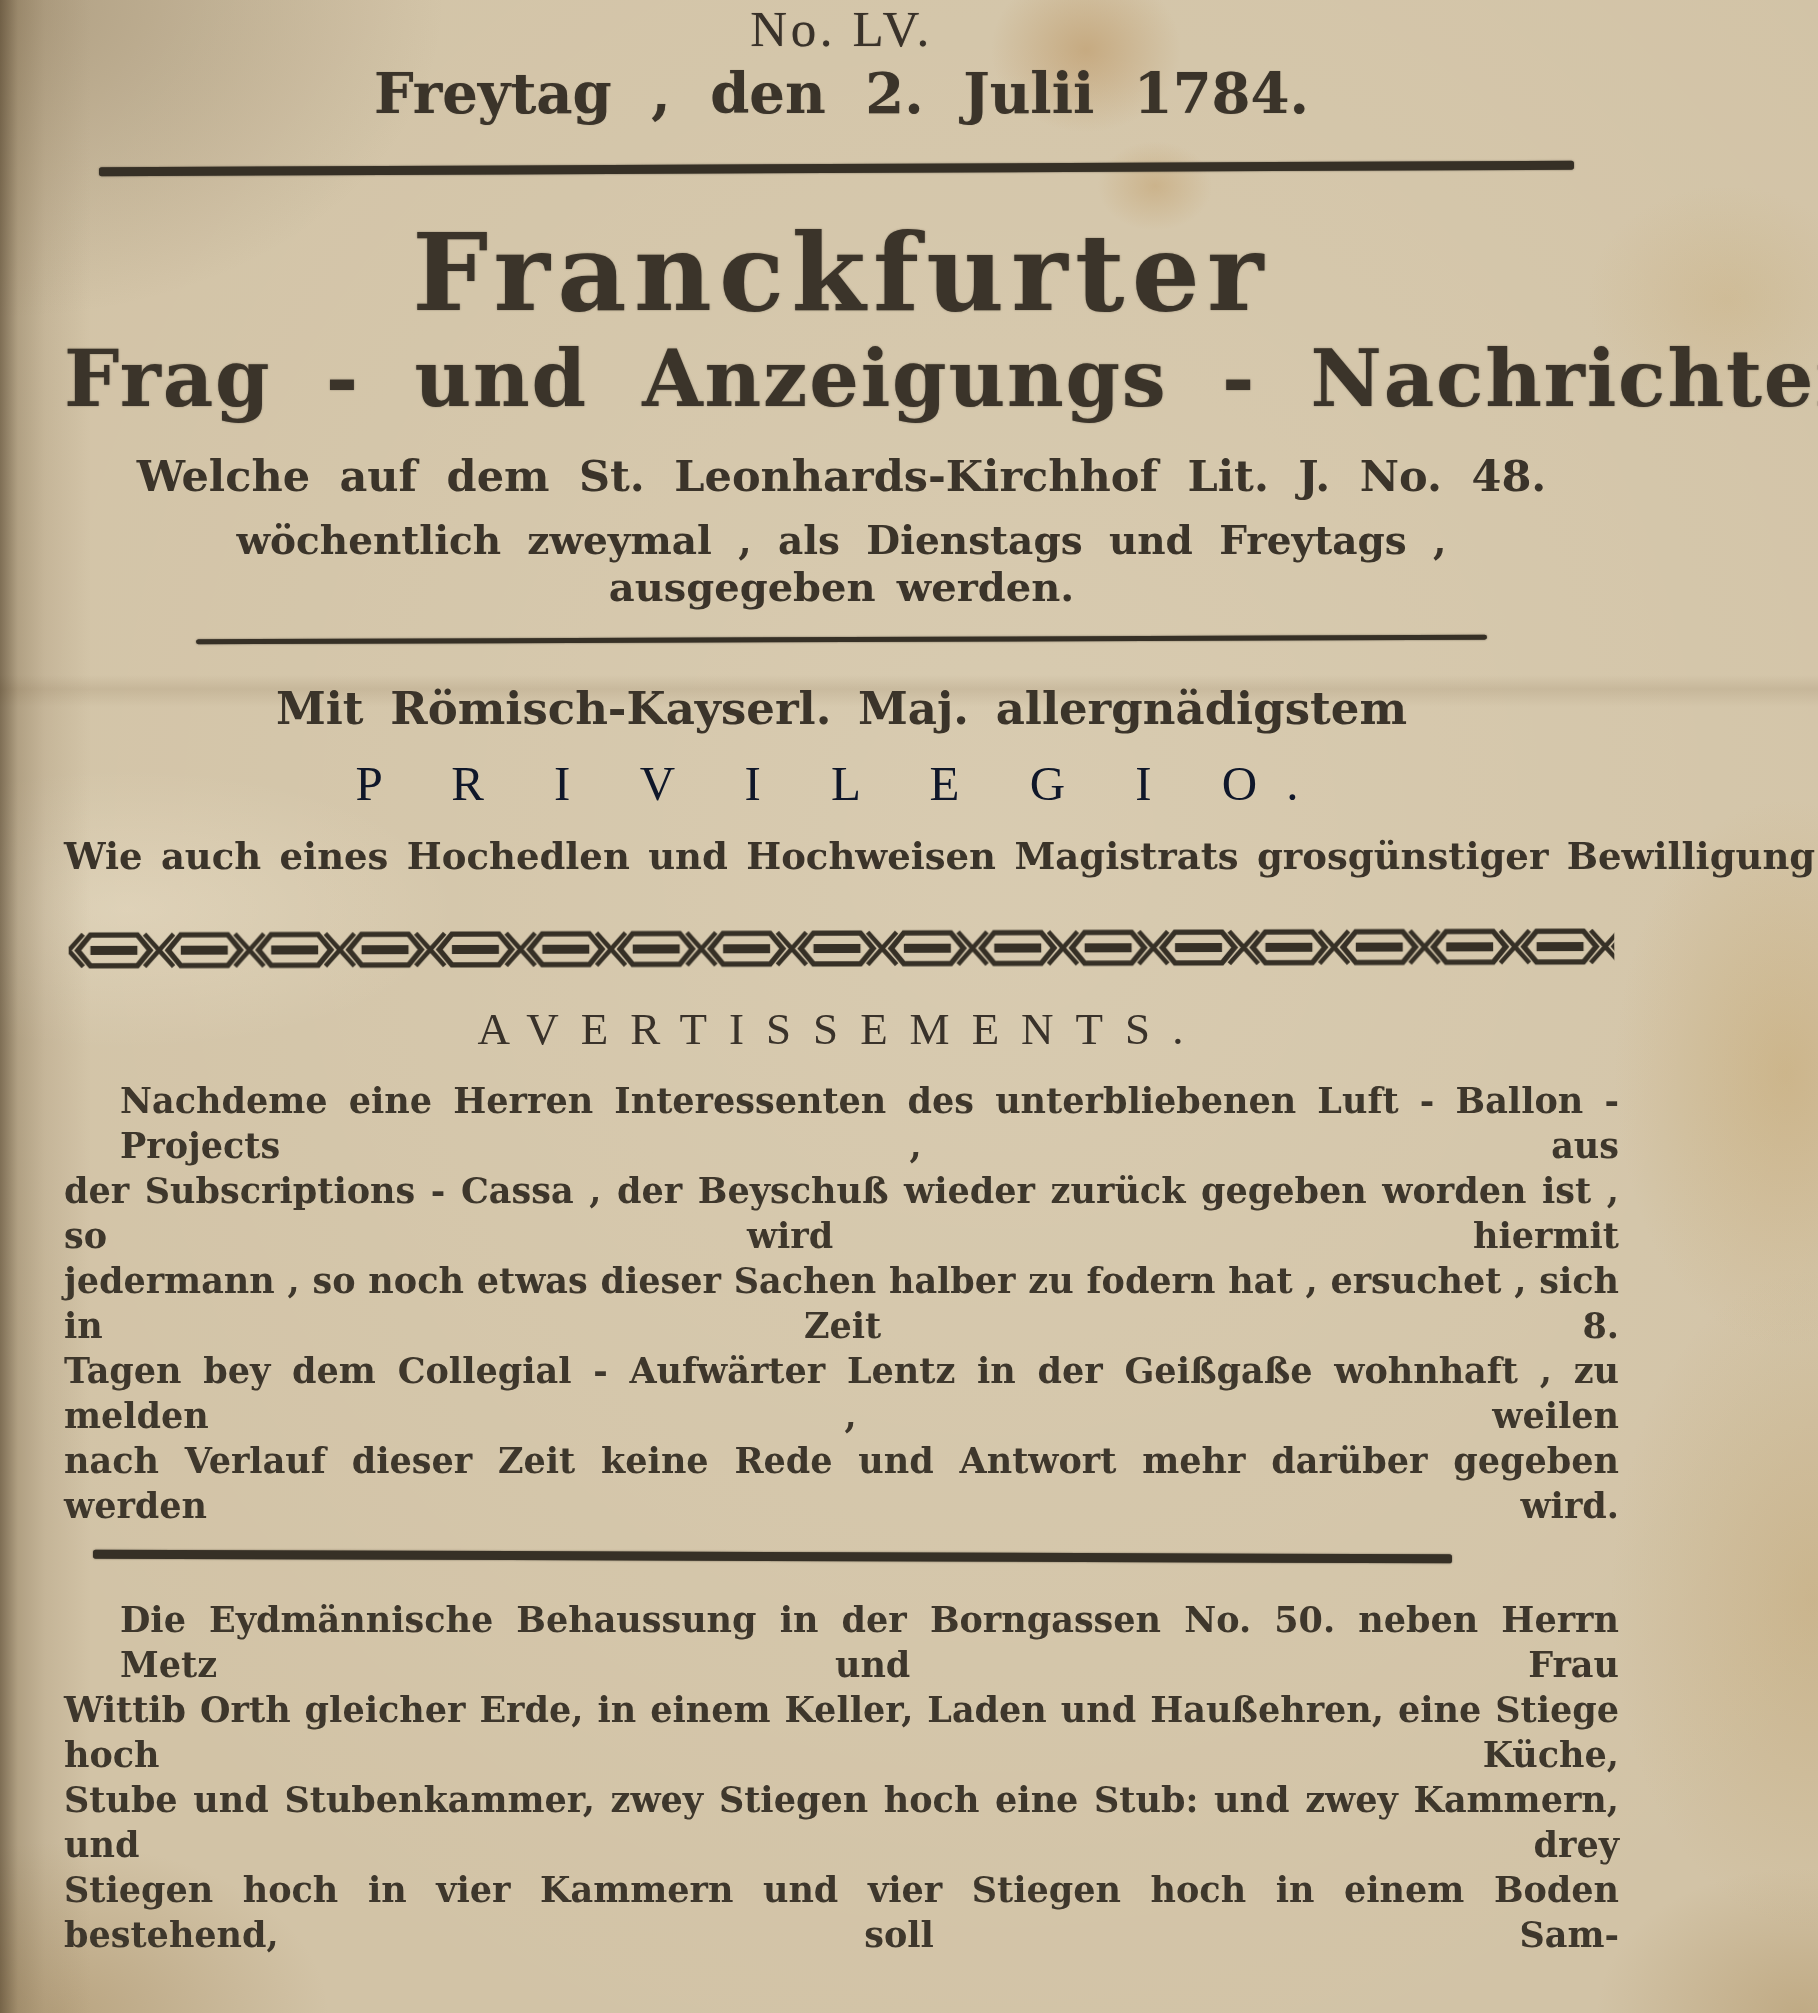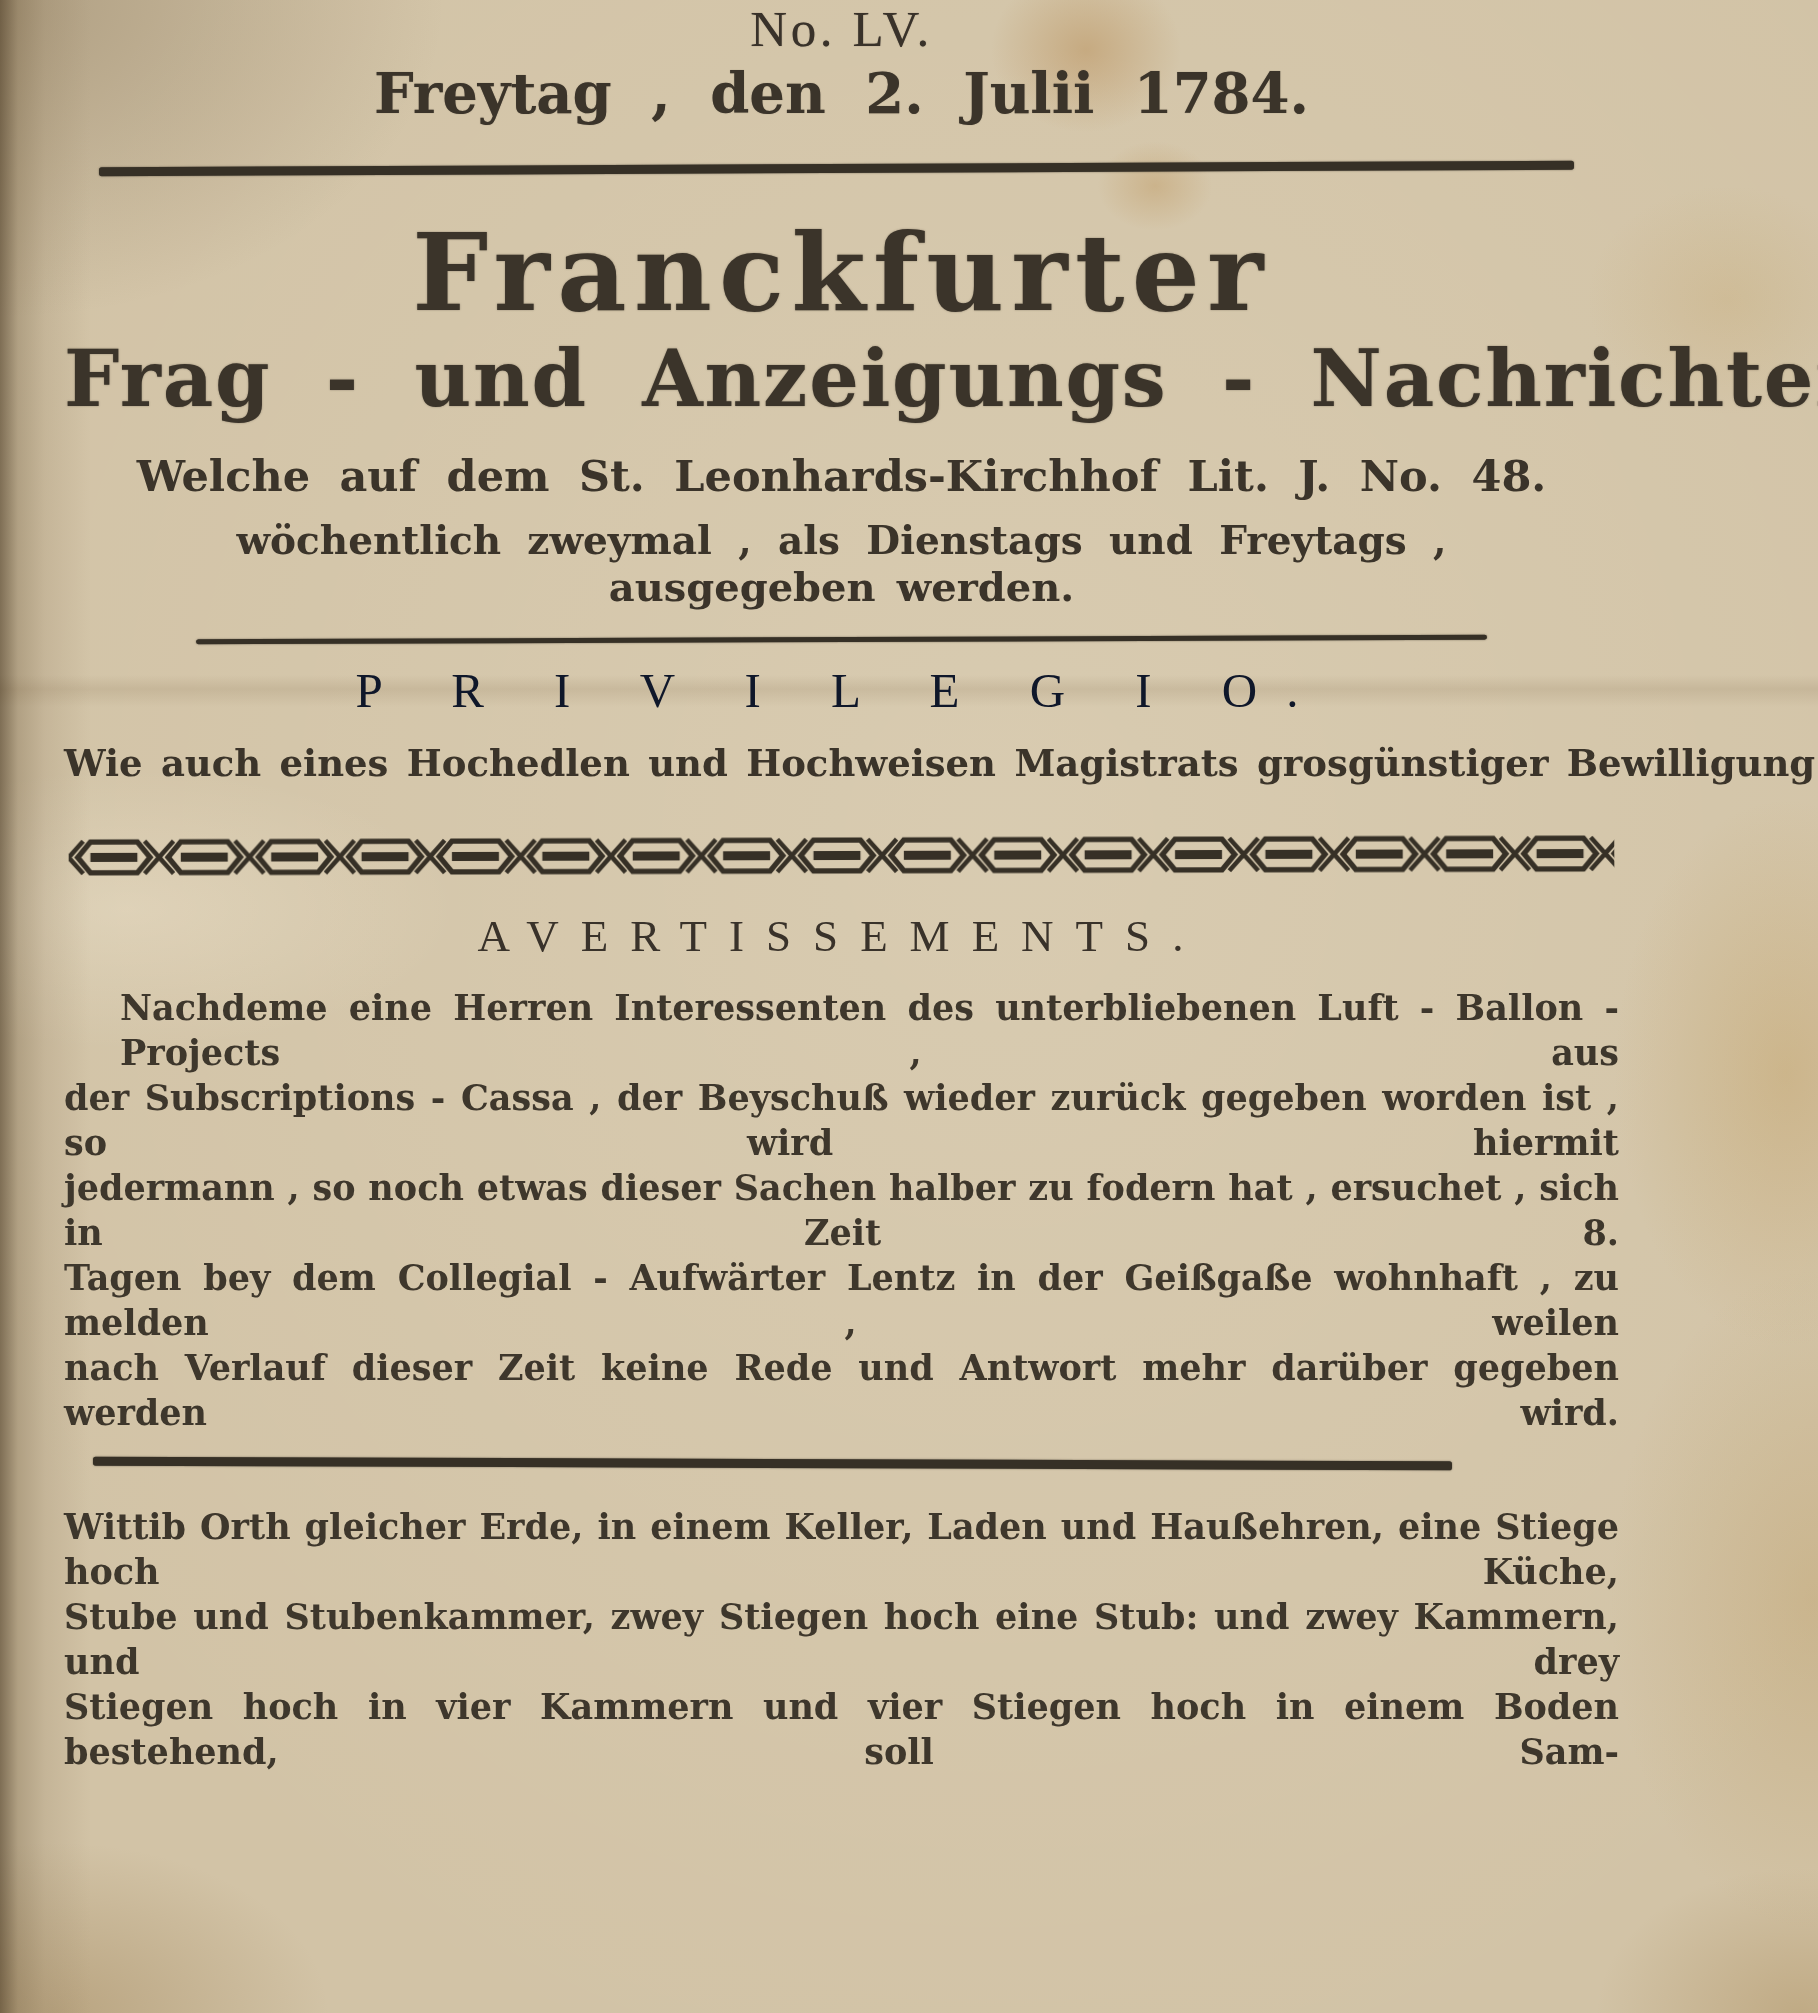--- a/index.html
+++ b/index.html
@@ -73,20 +73,21 @@
   <div class="title2 centered blackletter">Frag - und Anzeigungs - Nachrichten</div>
 
   <div class="sub1 centered blackletter">Welche auf dem St. Leonhards-Kirchhof Lit. J. No. 48.</div>
 
   <div class="sub2 centered blackletter">wöchentlich zweymal , als Dienstags und Freytags ,</div>
 
   <div class="sub3 centered blackletter">ausgegeben werden.</div>
 
   <div class="rule rule2"></div>
 
+  <div class="priv1 centered blackletter">Mit Römisch-Kayserl. Maj. allergnädigstem</div>
 
   <div class="priv2 centered antiqua">P R I V I L E G I O.</div>
 
   <div class="priv3 centered blackletter">Wie auch eines Hochedlen und Hochweisen Magistrats grosgünstiger Bewilligung:</div>
 
   <div class="ornament">
     <svg width="1555" height="47" viewBox="0 0 1710 52" xmlns="http://www.w3.org/2000/svg">
       <defs>
         <pattern id="chain" x="0" y="0" width="100" height="52" patternUnits="userSpaceOnUse">
           <path d="M10,26 L24,9 L76,9 L90,26 L76,43 L24,43 Z" fill="none" stroke="#363026" stroke-width="6"></path>
@@ -105,20 +106,21 @@
     <div class="line indent">Nachdeme eine Herren Interessenten des unterbliebenen Luft - Ballon - Projects , aus</div>
     <div class="line">der Subscriptions - Cassa , der Beyschuß wieder zurück gegeben worden ist , so wird hiermit</div>
     <div class="line">jedermann , so noch etwas dieser Sachen halber zu fodern hat , ersuchet , sich in Zeit 8.</div>
     <div class="line">Tagen bey dem Collegial - Aufwärter Lentz in der Geißgaße wohnhaft , zu melden , weilen</div>
     <div class="line">nach Verlauf dieser Zeit keine Rede und Antwort mehr darüber gegeben werden wird.</div>
   </div>
 
   <div class="rule rule3"></div>
 
   <div class="para para2 blackletter">
+    <div class="line indent">Die Eydmännische Behaussung in der Borngassen No. 50. neben Herrn Metz und Frau</div>
     <div class="line">Wittib Orth gleicher Erde, in einem Keller, Laden und Haußehren, eine Stiege hoch Küche,</div>
     <div class="line">Stube und Stubenkammer, zwey Stiegen hoch eine Stub: und zwey Kammern, und drey</div>
     <div class="line">Stiegen hoch in vier Kammern und vier Stiegen hoch in einem Boden bestehend, soll Sam-</div>
 
   </div>
 
 </div>
 
 
 </body></html>

